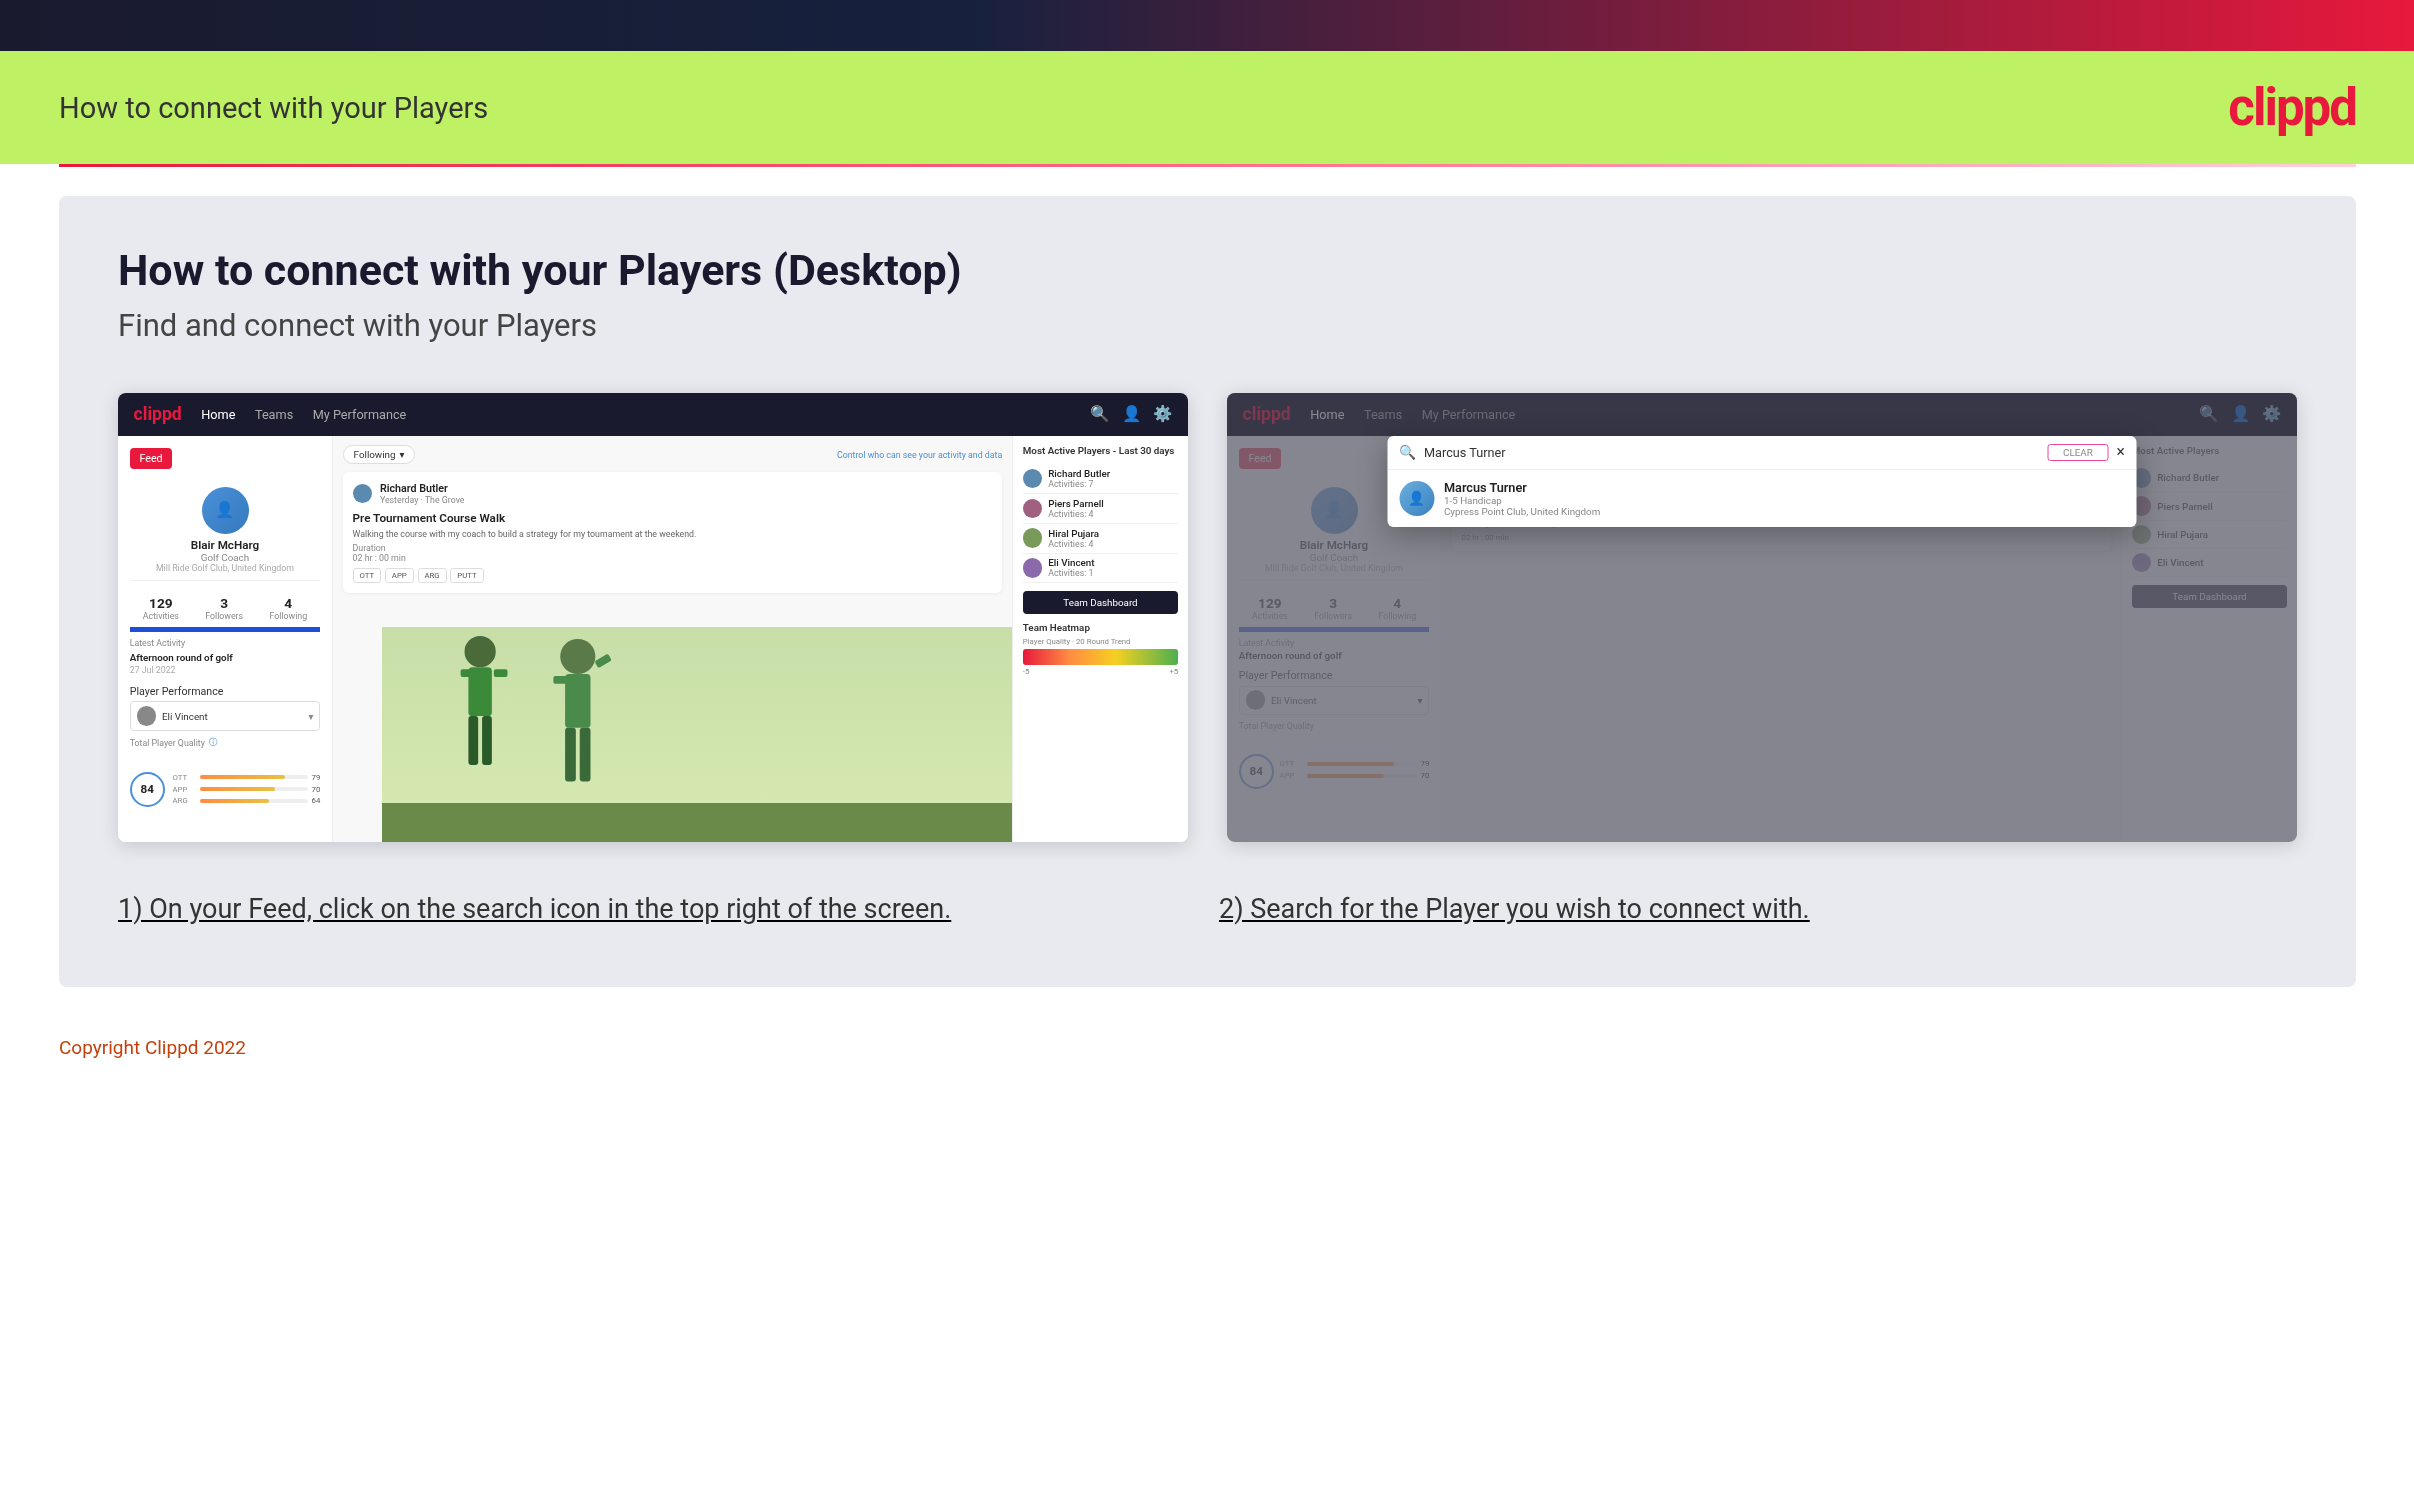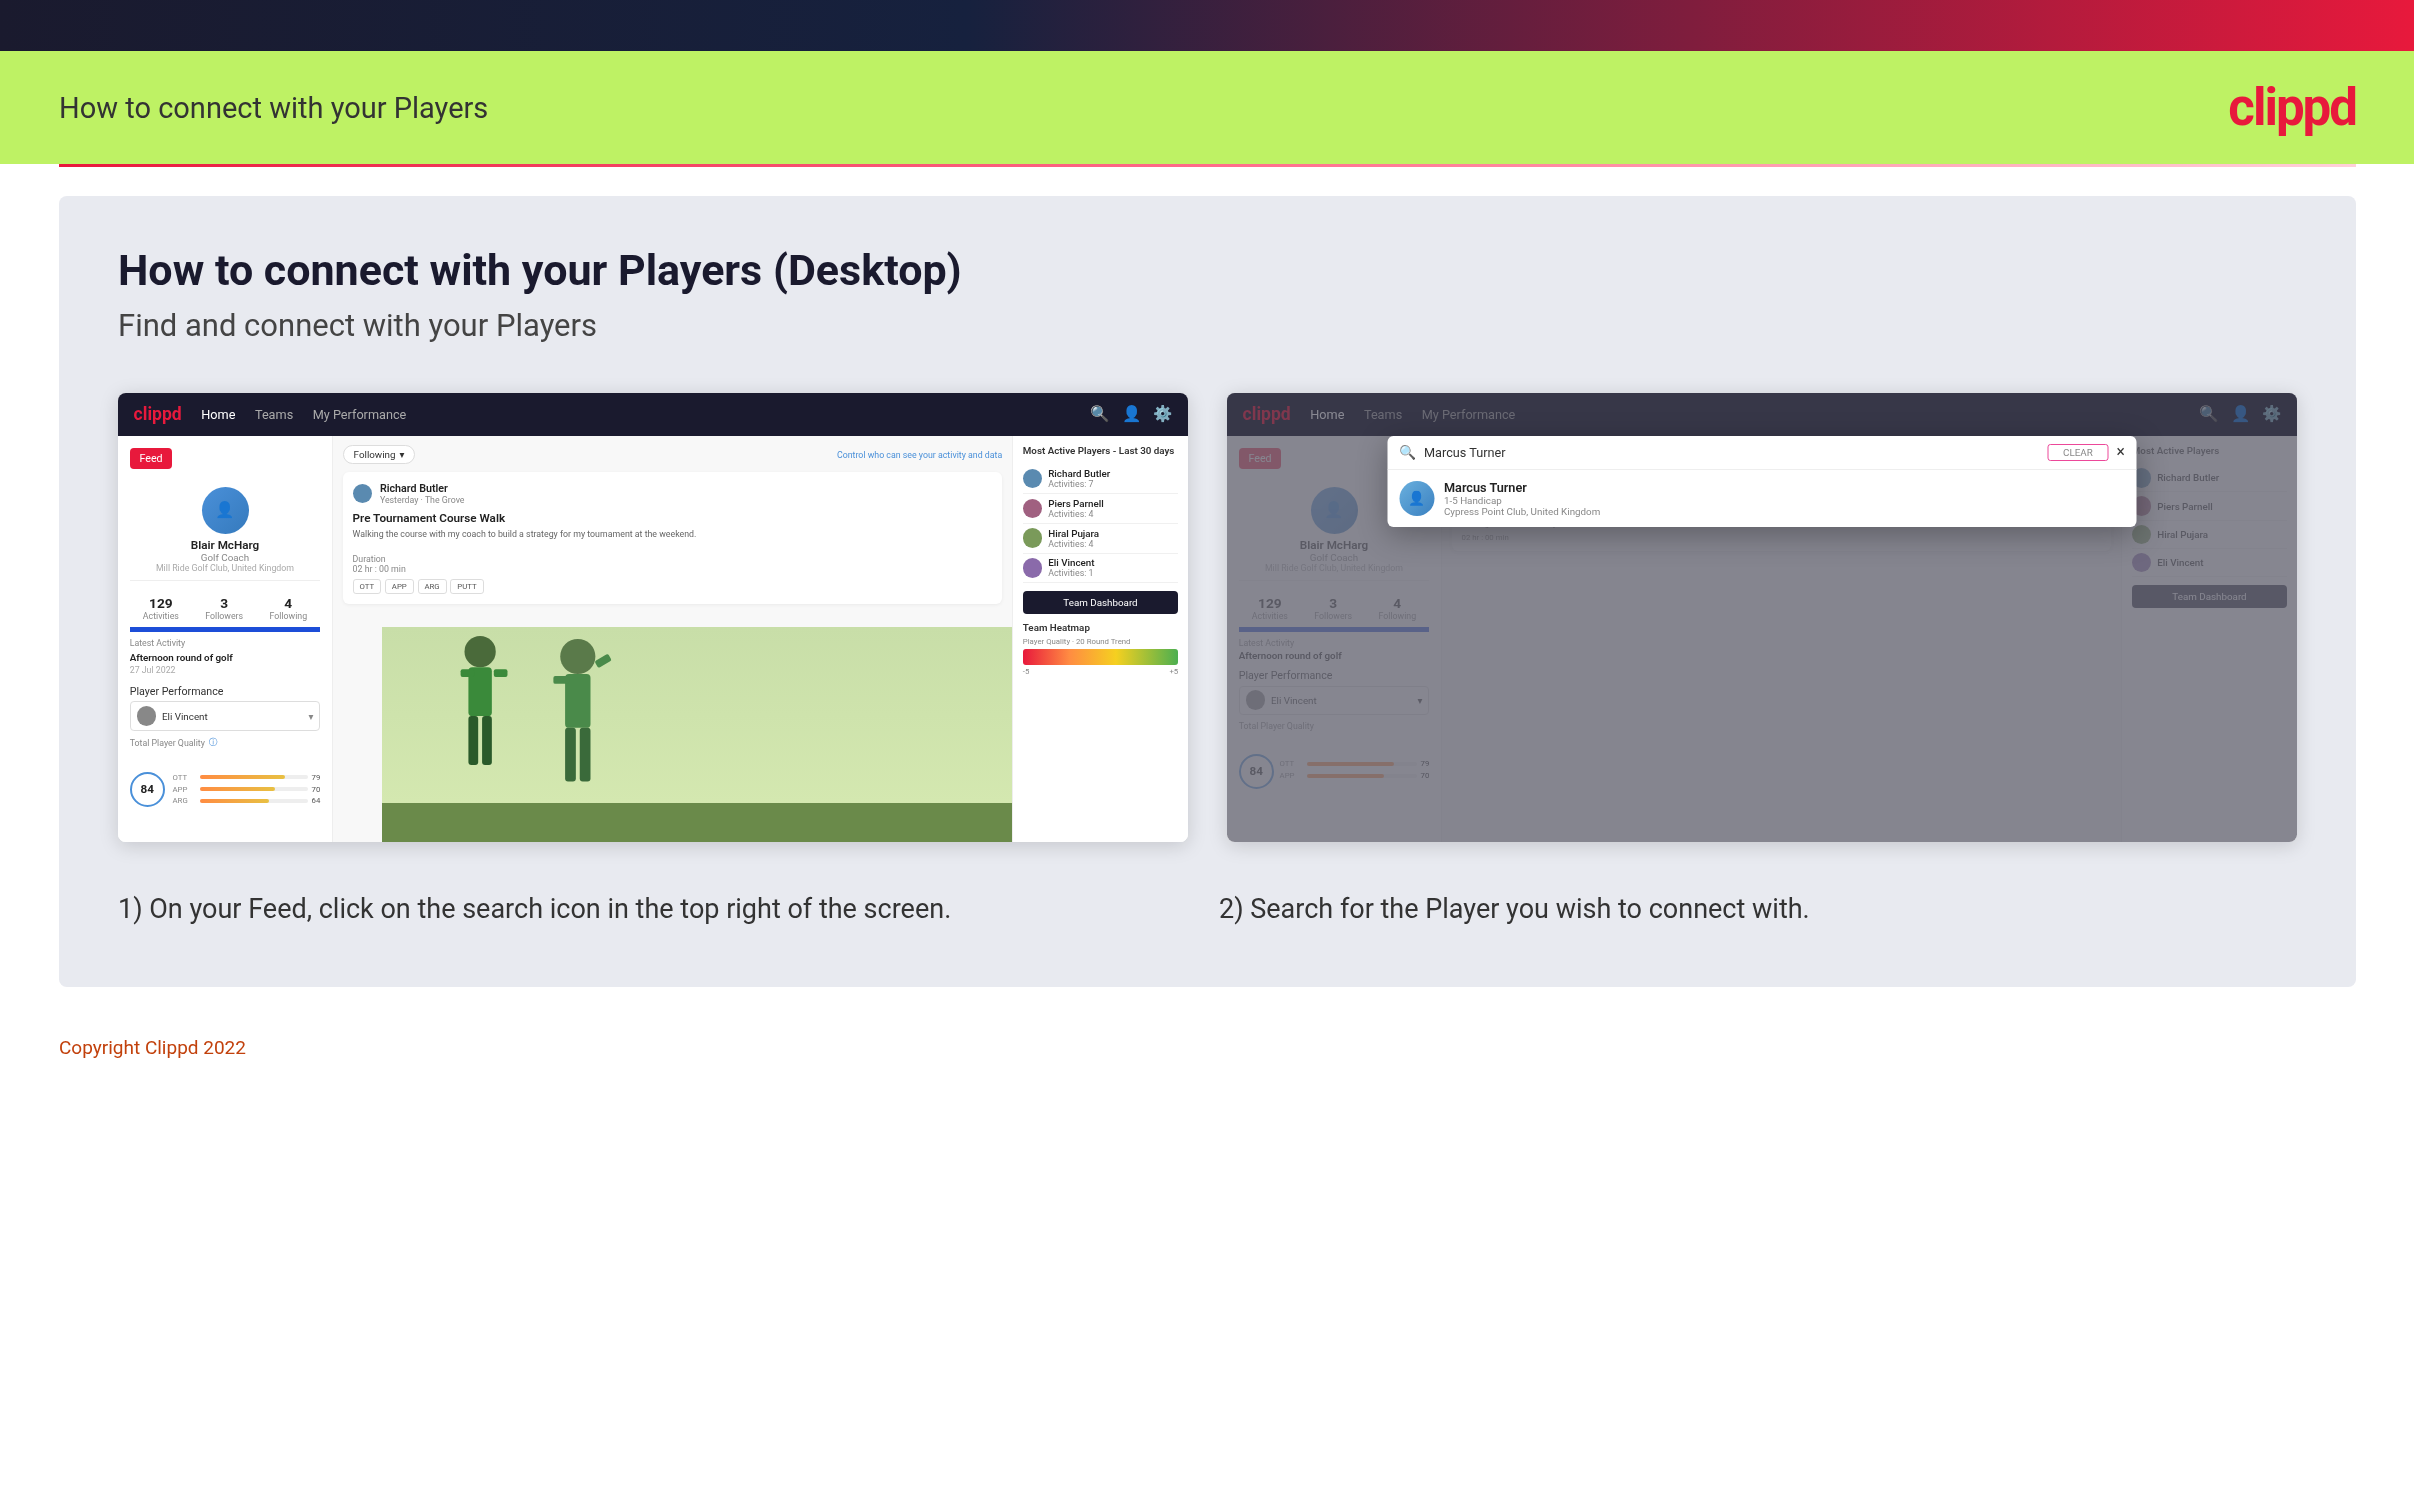--- a/index.html
+++ b/index.html
@@ -286,21 +286,21 @@
     }
     .mock-activity-title {
       font-size: 11.7px;
       font-weight: 600;
       color: #222;
       margin-bottom: 3.9px;
     }
     .mock-activity-desc {
       font-size: 8.8px;
       color: #666;
-      margin-bottom: 15px;
+      margin-bottom: 4px;
     }
     .mock-duration {
       font-size: 8.8px;
       color: #888;
       margin-bottom: 5.9px;
     }
     .mock-tags {
       display: flex;
       gap: 3.9px;
     }
@@ -450,20 +450,21 @@
     .mock-result-sub {
       font-size: 9.8px;
       color: #888;
     }
 
     
     .captions-grid {
       display: grid;
       grid-template-columns: 1fr 1fr;
       gap: 23px;
+      text-decoration: underline;
     }
 
     .caption-text {
       font-size: 27px;
       color: #333;
       line-height: 1.4;
       font-weight: 400;
     }
 
     

